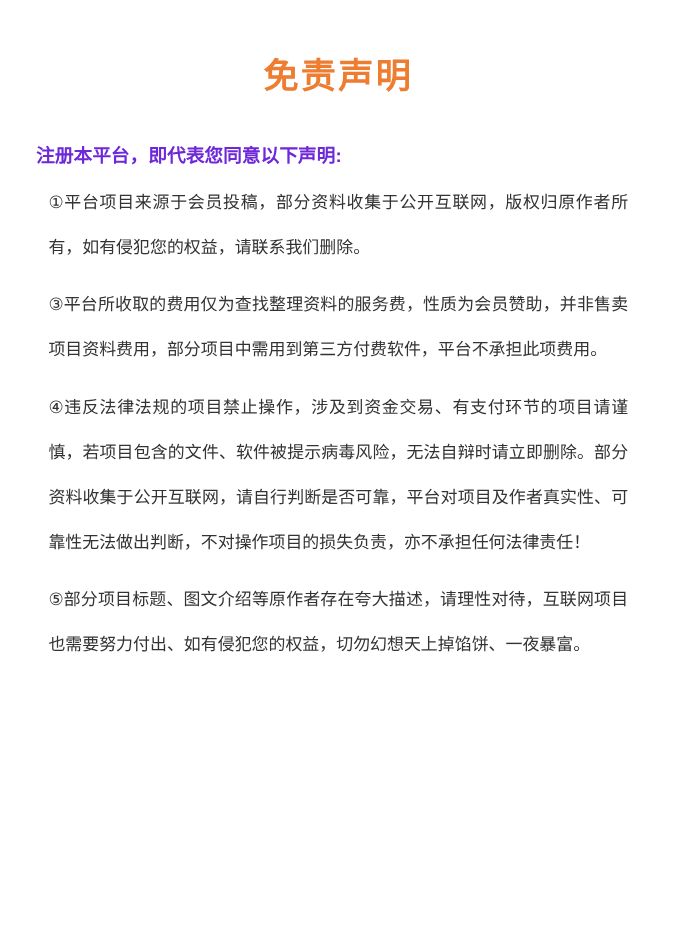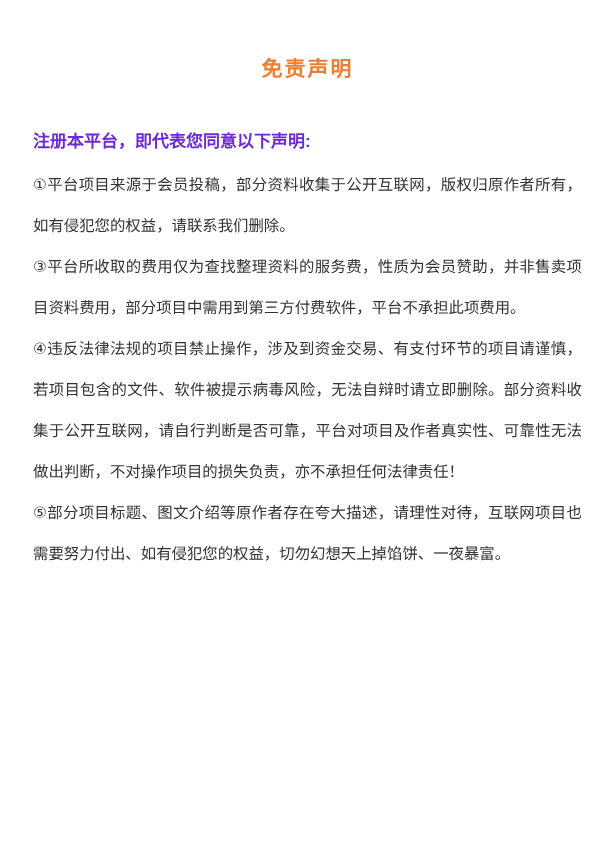--- a/index.html
+++ b/index.html
@@ -15,38 +15,38 @@
     background: #ffffff;
     overflow: hidden;
     font-family: "Liberation Sans", "DejaVu Sans", sans-serif;
   }
   .content {
     padding: 50px 33px 0 33px;
   }
   .doc-title {
     margin: 0;
     text-align: center;
-    font-size: 21px;
+    font-size: 32px;
     line-height: 38px;
     font-weight: 700;
     letter-spacing: 2px;
     color: #ED7D31;
   }
   .intro-line {
     margin: 44px 0 0 0;
     font-size: 17px;
     line-height: 20px;
     font-weight: 700;
     color: #6d28d9;
   }
   .paragraphs {
     margin-top: 12px;
   }
   .para {
-    margin: 0;
+    margin: 11px;
     font-size: 15.4px;
     line-height: 41px;
     color: #333333;
     text-align: justify;
     text-justify: inter-ideograph;
     font-weight: 400;
     word-break: break-all;
   }
 </style>
 </head>

